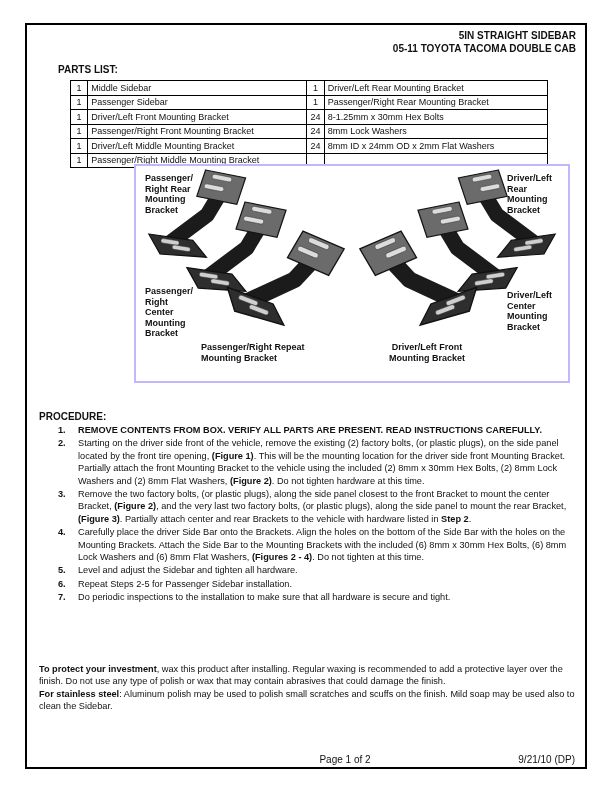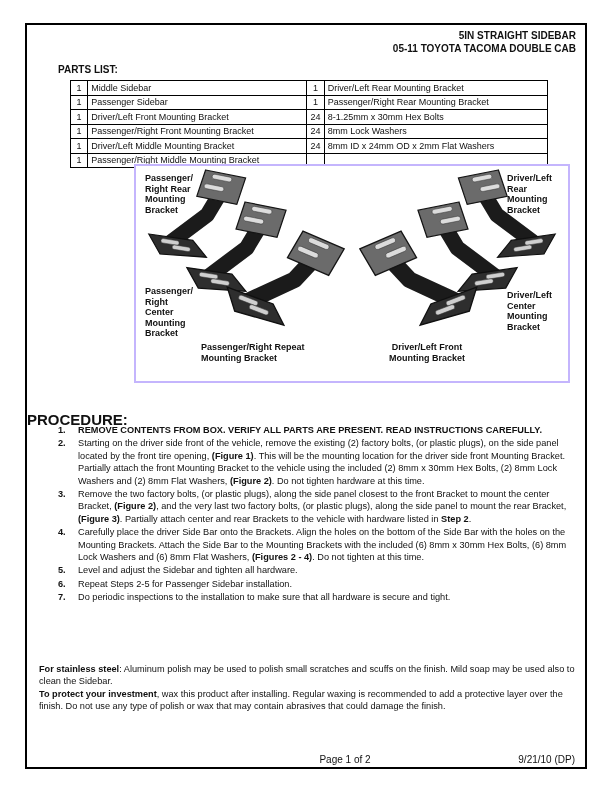--- a/index.html
+++ b/index.html
@@ -40,21 +40,21 @@
     position:absolute;font-weight:bold;font-size:9px;line-height:10.5px;
     white-space:pre-line;
   }
   .lbl-p-rear{left:9px;top:7px;}
   .lbl-d-rear{left:371px;top:7px;}
   .lbl-p-center{left:9px;top:120px;}
   .lbl-d-center{left:371px;top:124px;}
   .lbl-p-front{left:65px;top:176px;}
   .lbl-d-front{left:253px;top:176px;text-align:center;}
   .proc-heading{
-    position:absolute;left:0;top:386px;font-weight:bold;font-size:15px;text-align:center;
+    position:absolute;left:12px;top:386px;font-weight:bold;font-size:10px;text-align:center;
   }
   .steps{
     position:absolute;left:31px;top:399px;width:521px;
     font-size:9.2px;line-height:12.4px;
   }
   .step{display:flex;margin-bottom:1px;}
   .step-num{width:14px;flex:0 0 14px;font-weight:bold;}
   .step-text{flex:1;margin-left:6px;}
   .step.allbold .step-text{font-weight:bold;}
   .care{
@@ -210,20 +210,20 @@
         <div class="step-num">6.</div>
         <div class="step-text"><span>Repeat Steps 2-5 for Passenger Sidebar installation.</span></div>
       </div>
       <div class="step">
         <div class="step-num">7.</div>
         <div class="step-text"><span>Do periodic inspections to the installation to make sure that all hardware is secure and tight.</span></div>
       </div>
     </div>
 
   <div class="care">
+      <p><span style="font-weight: bold;">To protect your investment</span><span>, wax this product after installing. Regular waxing is recommended to add a protective layer over the finish. Do not use any type of polish or wax that may contain abrasives that could damage the finish.</span></p>
       <p><span style="font-weight: bold;">For stainless steel</span><span>: Aluminum polish may be used to polish small scratches and scuffs on the finish. Mild soap may be used also to clean the Sidebar.</span></p>
-      <p><span style="font-weight: bold;">To protect your investment</span><span>, wax this product after installing. Regular waxing is recommended to add a protective layer over the finish. Do not use any type of polish or wax that may contain abrasives that could damage the finish.</span></p>
     </div>
 
   <div class="footer-page">Page 1 of 2</div>
   <div class="footer-date">9/21/10 (DP)</div>
 
 </div>
 
 </body></html>

